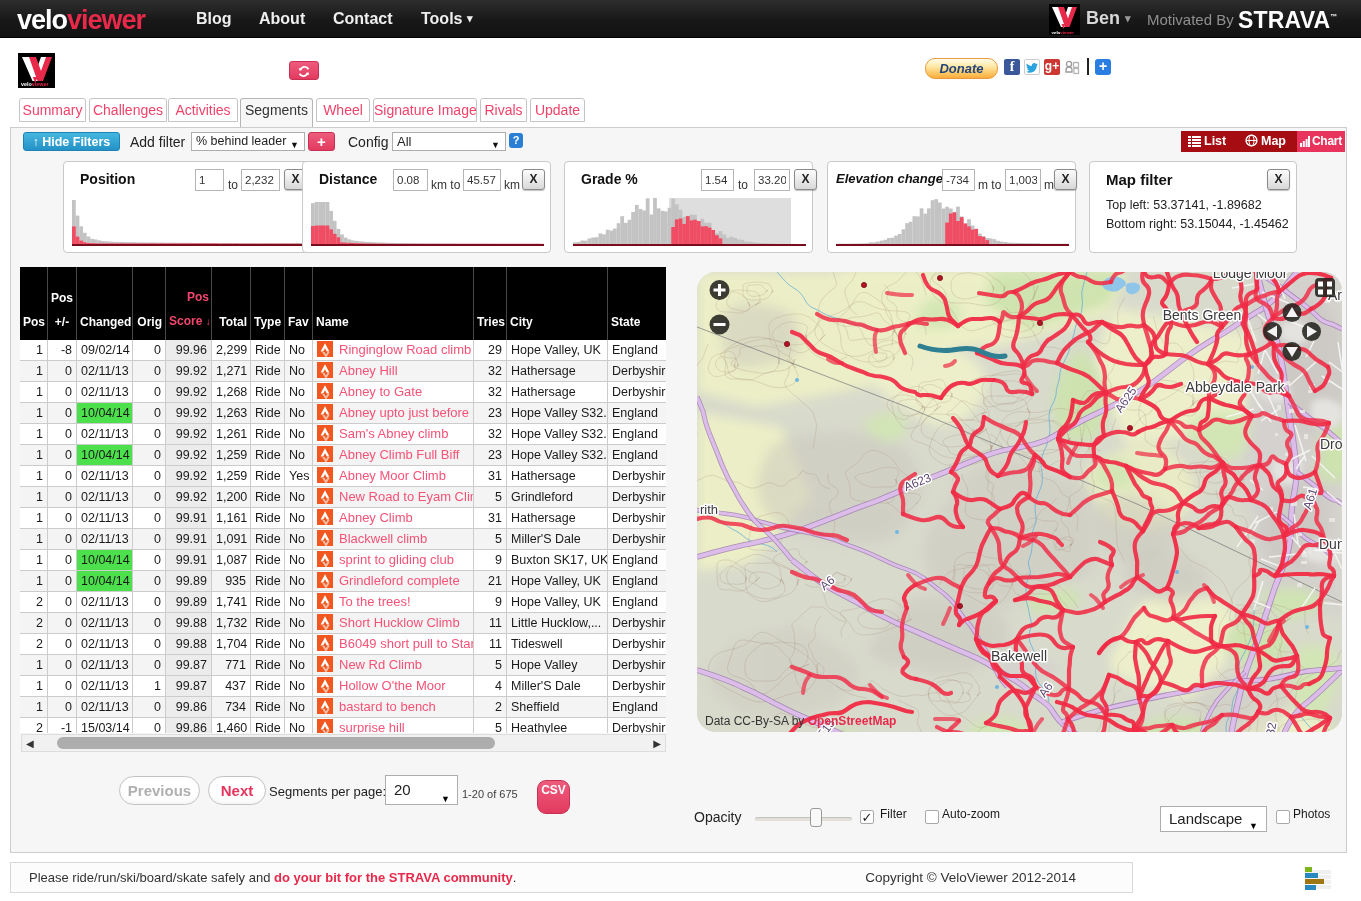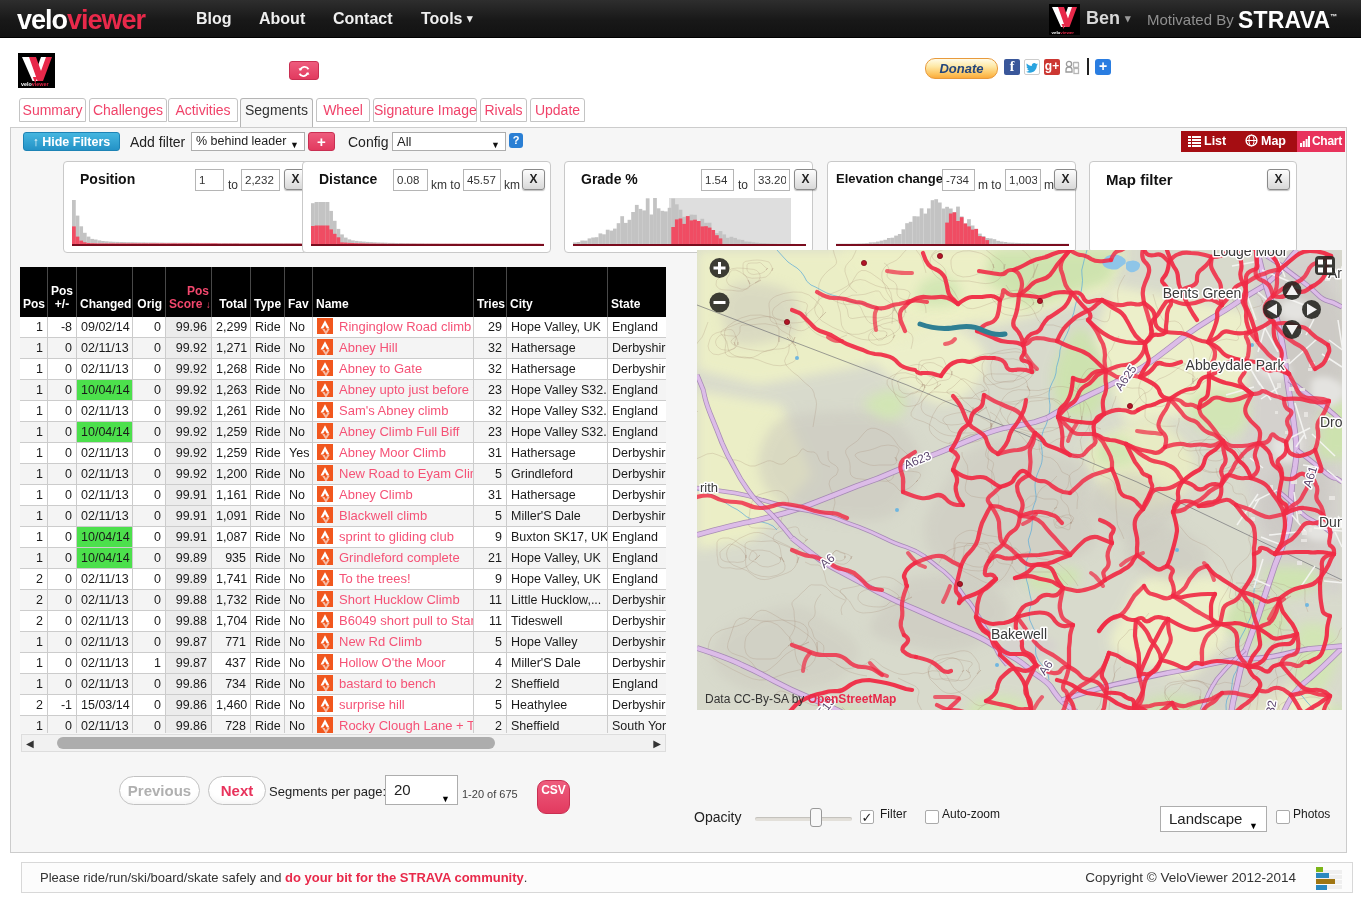--- a/index.html
+++ b/index.html
@@ -52,21 +52,21 @@
 .fbox { position:absolute; top:33px; height:92px; background:#fff; border:1px solid #c9c9c9; border-radius:4px; }
 .fbox .fname { position:absolute; left:16px; top:9px; font-weight:bold; font-size:14px; color:#111; }
 .fbox input { position:absolute; border:1px solid #b5b5b5; height:22px; font-size:11.5px; font-family:"Liberation Sans",sans-serif; color:#333; padding:0 3px; }
 .fbox .to { position:absolute; font-size:12px; color:#333; top:16px; }
 .xbtn { position:absolute; top:7px; width:23px; height:21px; background:linear-gradient(#fdfdfd,#d8d8d8); border:1px solid #8a8a8a; border-radius:3px; font-size:12px; font-weight:bold; color:#222; text-align:center; line-height:19px; box-shadow:0 1px 1px rgba(0,0,0,0.25); }
 .hist { position:absolute; left:8px; top:36px; }
 
 
 #tablewrap { position:absolute; left:9px; top:139px; width:646px; height:466px; overflow:hidden; background:#fff; }
 table { border-collapse:separate; border-spacing:0; table-layout:fixed; width:678px; }
-th { background:#000; color:#fff; font-size:12px; font-weight:bold; border-right:1px solid #484848; vertical-align:bottom; padding:18px 3px 6px 3px; height:45px; line-height:13px; text-align:left; white-space:nowrap; overflow:hidden; }
+th { background:#000; color:#fff; font-size:12px; font-weight:bold; border-right:1px solid #484848; vertical-align:bottom; padding:18px 3px 6px 3px; height:45px; line-height:24px; text-align:left; white-space:nowrap; overflow:hidden; }
 th.r { text-align:right; }
 th.c { text-align:center; }
 td { font-size:12.5px; color:#1a1a1a; border-right:1px solid #ccc; border-bottom:1px solid #ccc; padding:0 4px; height:21px; line-height:20px; white-space:nowrap; overflow:hidden; }
 tr.odd td { background:#fff; }
 tr.even td { background:#f4f4f4; }
 td.r { text-align:right; }
 td.score { background:#ececec !important; }
 td.green { background:#4ce04c !important; text-align:center; }
 td.date { text-align:center; }
 a.seg { color:#f55276; text-decoration:none; font-size:13px; }
@@ -74,33 +74,33 @@
 .segicon svg { position:absolute; left:0; top:0; }
 #hscroll { position:absolute; left:10px; top:606px; width:645px; height:18px; background:#f1f1f1; border:1px solid #ddd; }
 #hthumb { position:absolute; left:35px; top:2px; width:438px; height:12px; background:#adadad; border-radius:7px; }
 .harrow { position:absolute; top:3px; font-size:10px; color:#333; }
 
 
 .pill { position:absolute; top:648px; height:29px; background:#fff; border:1px solid #c2c2c2; border-radius:15px; text-align:center; font-size:15px; font-weight:bold; line-height:27px; box-shadow:inset 0 -8px 8px -8px rgba(0,0,0,0.08); }
 #csv { position:absolute; left:526px; top:652px; width:33px; height:34px; background:linear-gradient(#ee5c7d,#e23a5f); border:1px solid #c92f52; border-radius:9px; color:#fff; font-weight:bold; font-size:12px; text-align:center; line-height:19px; }
 
 
-#map { position:absolute; left:686px; top:122px; width:645px; height:460px; overflow:hidden; background:#dadcd0; }
+#map { position:absolute; left:686px; top:144px; width:645px; height:460px; overflow:hidden; background:#dadcd0;border-radius:19px; }
 #mapattr { position:absolute; left:8px; bottom:4px; font-size:12px; color:#333; }
 #mapattr b { color:#e8294a; }
 
 
 #opacity { position:absolute; left:683px; top:681px; font-size:14px; color:#222; }
 #sltrack { position:absolute; left:744px; top:689px; width:97px; height:4px; background:#e3e0da; border-radius:2px; box-shadow:inset 0 1px 1px rgba(0,0,0,0.15); }
 #slhandle { position:absolute; left:799px; top:680px; width:12px; height:19px; background:#f8f8f8; border:1px solid #999; border-radius:3px; }
 .cb { position:absolute; width:14px; height:14px; background:#fff; border:1px solid #aaa; border-radius:2px; font-size:13px; line-height:13px; text-align:center; color:#222; }
 .cblbl { position:absolute; font-size:12px; color:#1a1a1a; }
 
 
-#footer { position:absolute; left:21px; top:862px; width:1332px; height:31px; background:#fcfcfc; border:1px solid #d8d8d8; }
+#footer { position:absolute; left:10px; top:862px; width:1123px; height:31px; background:#fcfcfc; border:1px solid #d8d8d8; }
 #footer .left { position:absolute; left:18px; top:7px; font-size:13px; color:#333; }
 #footer .left b { color:#e8294a; }
 #footer .right { position:absolute; right:56px; top:7px; font-size:13.5px; color:#333; }
 </style>
 </head>
 <body>
 <div id="page">
 
   <div id="nav">
     <span class="brand">velo<span class="vr">viewer</span></span>
@@ -555,21 +555,21 @@
             <rect x="127.4" y="28.4" width="3.76" height="17.6" fill="#f04c63"></rect>
             <rect x="131.1" y="28.2" width="3.76" height="17.8" fill="#f04c63"></rect>
             <rect x="134.7" y="29.6" width="3.76" height="16.4" fill="#f04c63"></rect>
             <rect x="138.3" y="32.0" width="3.76" height="14.0" fill="#f04c63"></rect>
             <rect x="142.0" y="37.2" width="3.76" height="8.8" fill="#f04c63"></rect>
             <rect x="145.6" y="40.4" width="3.76" height="5.6" fill="#f04c63"></rect>
             <rect x="0" y="46" width="233" height="2" fill="#7a0c1e"></rect>
           </svg></div>
     </div>
     <div class="fbox" style="left:816px;width:249px;">
-      <span class="fname" style="left:8px;font-size:13px;">Elevation change</span>
+      <span class="fname" style="left:8px;font-size:13px;font-style:italic;">Elevation change</span>
       <input style="left: 114px; top: 7px; width: 33px;" value="-734">
       <span class="to" style="left:150px;">m to</span>
       <input style="left: 177px; top: 7px; width: 36px;" value="1,003">
       <span class="to" style="left:216px;">m</span>
       <div class="xbtn" style="left:226px;">X</div>
       <div class="hist"><svg width="233" height="48">
             <rect x="0.0" y="45.7" width="3.76" height="0.3" fill="#c3c3c3"></rect>
             <rect x="3.6" y="45.7" width="3.76" height="0.3" fill="#c3c3c3"></rect>
             <rect x="7.3" y="45.7" width="3.76" height="0.3" fill="#c3c3c3"></rect>
             <rect x="10.9" y="45.7" width="3.76" height="0.3" fill="#c3c3c3"></rect>
@@ -644,20 +644,21 @@
             <rect x="138.3" y="30.9" width="3.76" height="15.1" fill="#f04c63"></rect>
             <rect x="142.0" y="38.1" width="3.76" height="7.9" fill="#f04c63"></rect>
             <rect x="145.6" y="38.9" width="3.76" height="7.1" fill="#f04c63"></rect>
             <rect x="149.3" y="42.1" width="3.76" height="3.9" fill="#f04c63"></rect>
             <rect x="0" y="46" width="233" height="2" fill="#7a0c1e"></rect>
           </svg></div>
     </div>
     <div class="fbox" style="left:1078px;width:208px;">
       <span class="fname" style="font-size:15px;">Map filter</span>
       <div class="xbtn" style="right:6px;">X</div>
+      <div class="abs" style="left:16px;top:34px;font-size:12.5px;color:#222;line-height:19px;white-space:nowrap;">Top left: 53.37141, -1.89682<br>Bottom right: 53.15044, -1.45462</div>
     </div>
 
     <div id="tablewrap">
     <table>
           <colgroup>
             <col style="width:28px">
             <col style="width:29px">
             <col style="width:56px">
             <col style="width:33px">
             <col style="width:46px">

